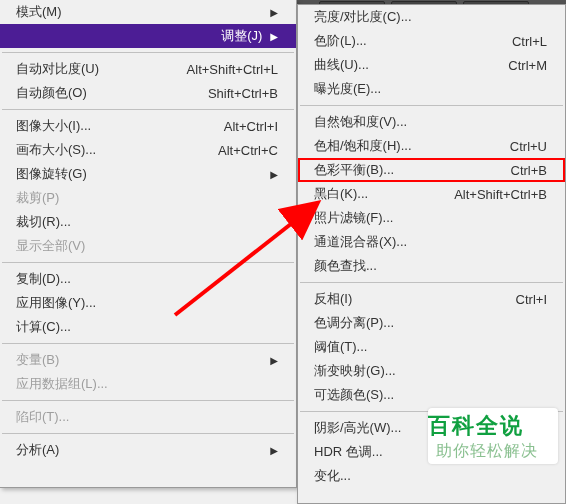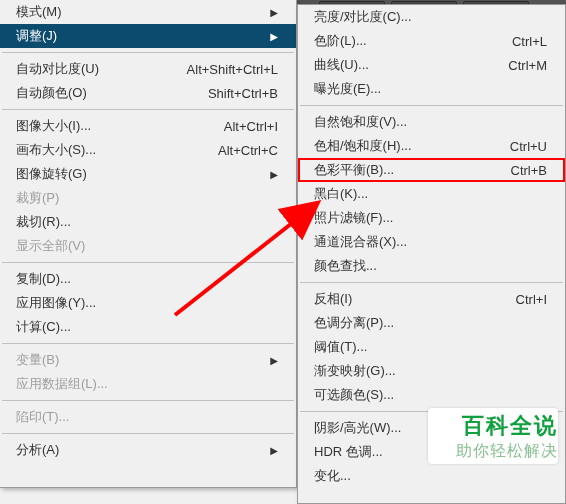--- a/index.html
+++ b/index.html
@@ -57,22 +57,23 @@
   }
   .menu-item {
     display: flex;
     justify-content: space-between;
     align-items: center;
     height: 24px;
     padding: 0 18px 0 16px;
     cursor: default;
   }
   .menu-item.highlighted {
-    background: #0c4a6e;
+    background: #4c1d95;
     color: #fff;
+    text-align: right;
   }
   .menu-item.disabled {
     color: #9e9e9e;
   }
   .menu-item.red-box {
     outline: 2px solid #ff0000;
     outline-offset: -2px;
   }
   .menu-item .label { flex: 1; }
   .menu-item .shortcut { 
@@ -105,21 +106,21 @@
   .watermark {
     position: absolute;
     right: 8px;
     bottom: 40px;
     width: 130px;
     height: 56px;
     background: #fff;
     border-radius: 4px;
     display: flex;
     flex-direction: column;
-    align-items: flex-end;
+    align-items: flex-start;
     justify-content: center;
     z-index: 60;
     box-shadow: 0 0 3px rgba(0,0,0,0.15);
   }
   .watermark .big {
     font-size: 22px;
     font-weight: bold;
     color: #10a040;
     letter-spacing: 2px;
   }
@@ -230,20 +231,21 @@
     <div class="menu-item">
       <span class="label">色相/饱和度(H)...</span>
       <span class="shortcut">Ctrl+U</span>
     </div>
     <div class="menu-item red-box">
       <span class="label">色彩平衡(B)...</span>
       <span class="shortcut">Ctrl+B</span>
     </div>
     <div class="menu-item">
       <span class="label">黑白(K)...</span>
+      <span class="shortcut">Alt+Shift+Ctrl+B</span>
     </div>
     <div class="menu-item">
       <span class="label">照片滤镜(F)...</span>
     </div>
     <div class="menu-item">
       <span class="label">通道混合器(X)...</span>
     </div>
     <div class="menu-item">
       <span class="label">颜色查找...</span>
     </div>

